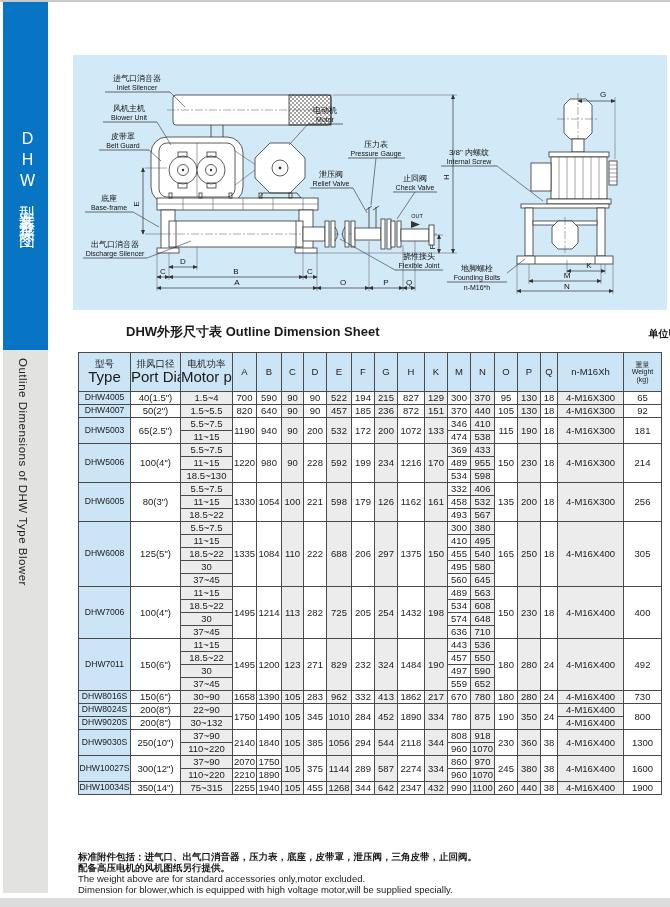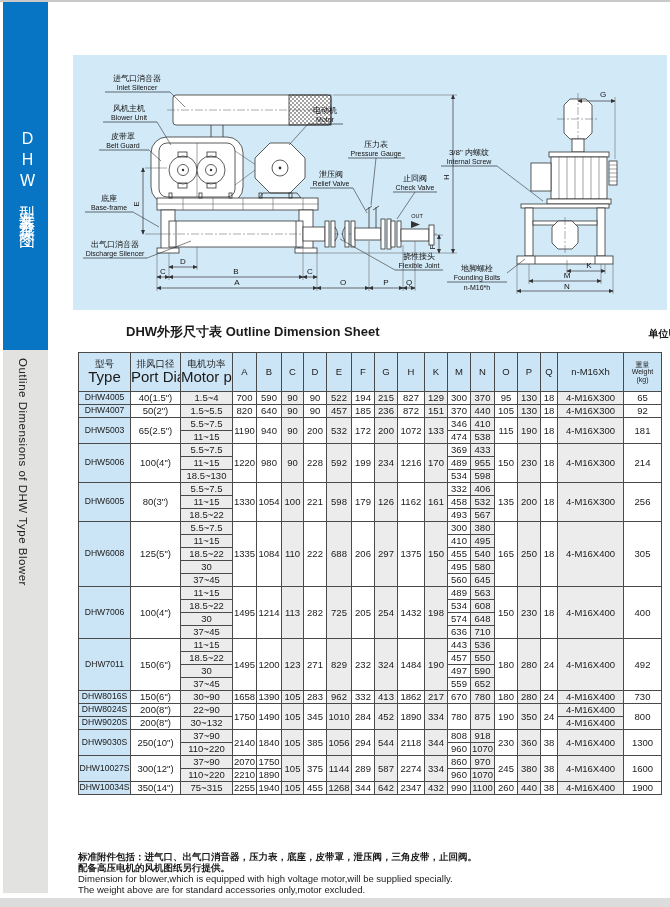--- a/index.html
+++ b/index.html
@@ -735,18 +735,18 @@
           <td>38</td>
           <td class="sh">4-M16X400</td>
           <td>1900</td>
         </tr>
       </tbody>
   </table>
 
   <div class="notes">
     <div class="cn">标准附件包括：进气口、出气口消音器，压力表，底座，皮带罩，泄压阀，三角皮带，止回阀。</div>
     <div class="cn">配备高压电机的风机图纸另行提供。</div>
+    <div>The weight above are for standard accessories only,motor excluded.</div>
     <div>Dimension for blower,which is equipped with high voltage motor,will be supplied specially.</div>
-    <div>The weight above are for standard accessories only,motor excluded.</div>
   </div>
 
   <div class="bottom-strip"></div>
 </div>
 
 </body></html>

